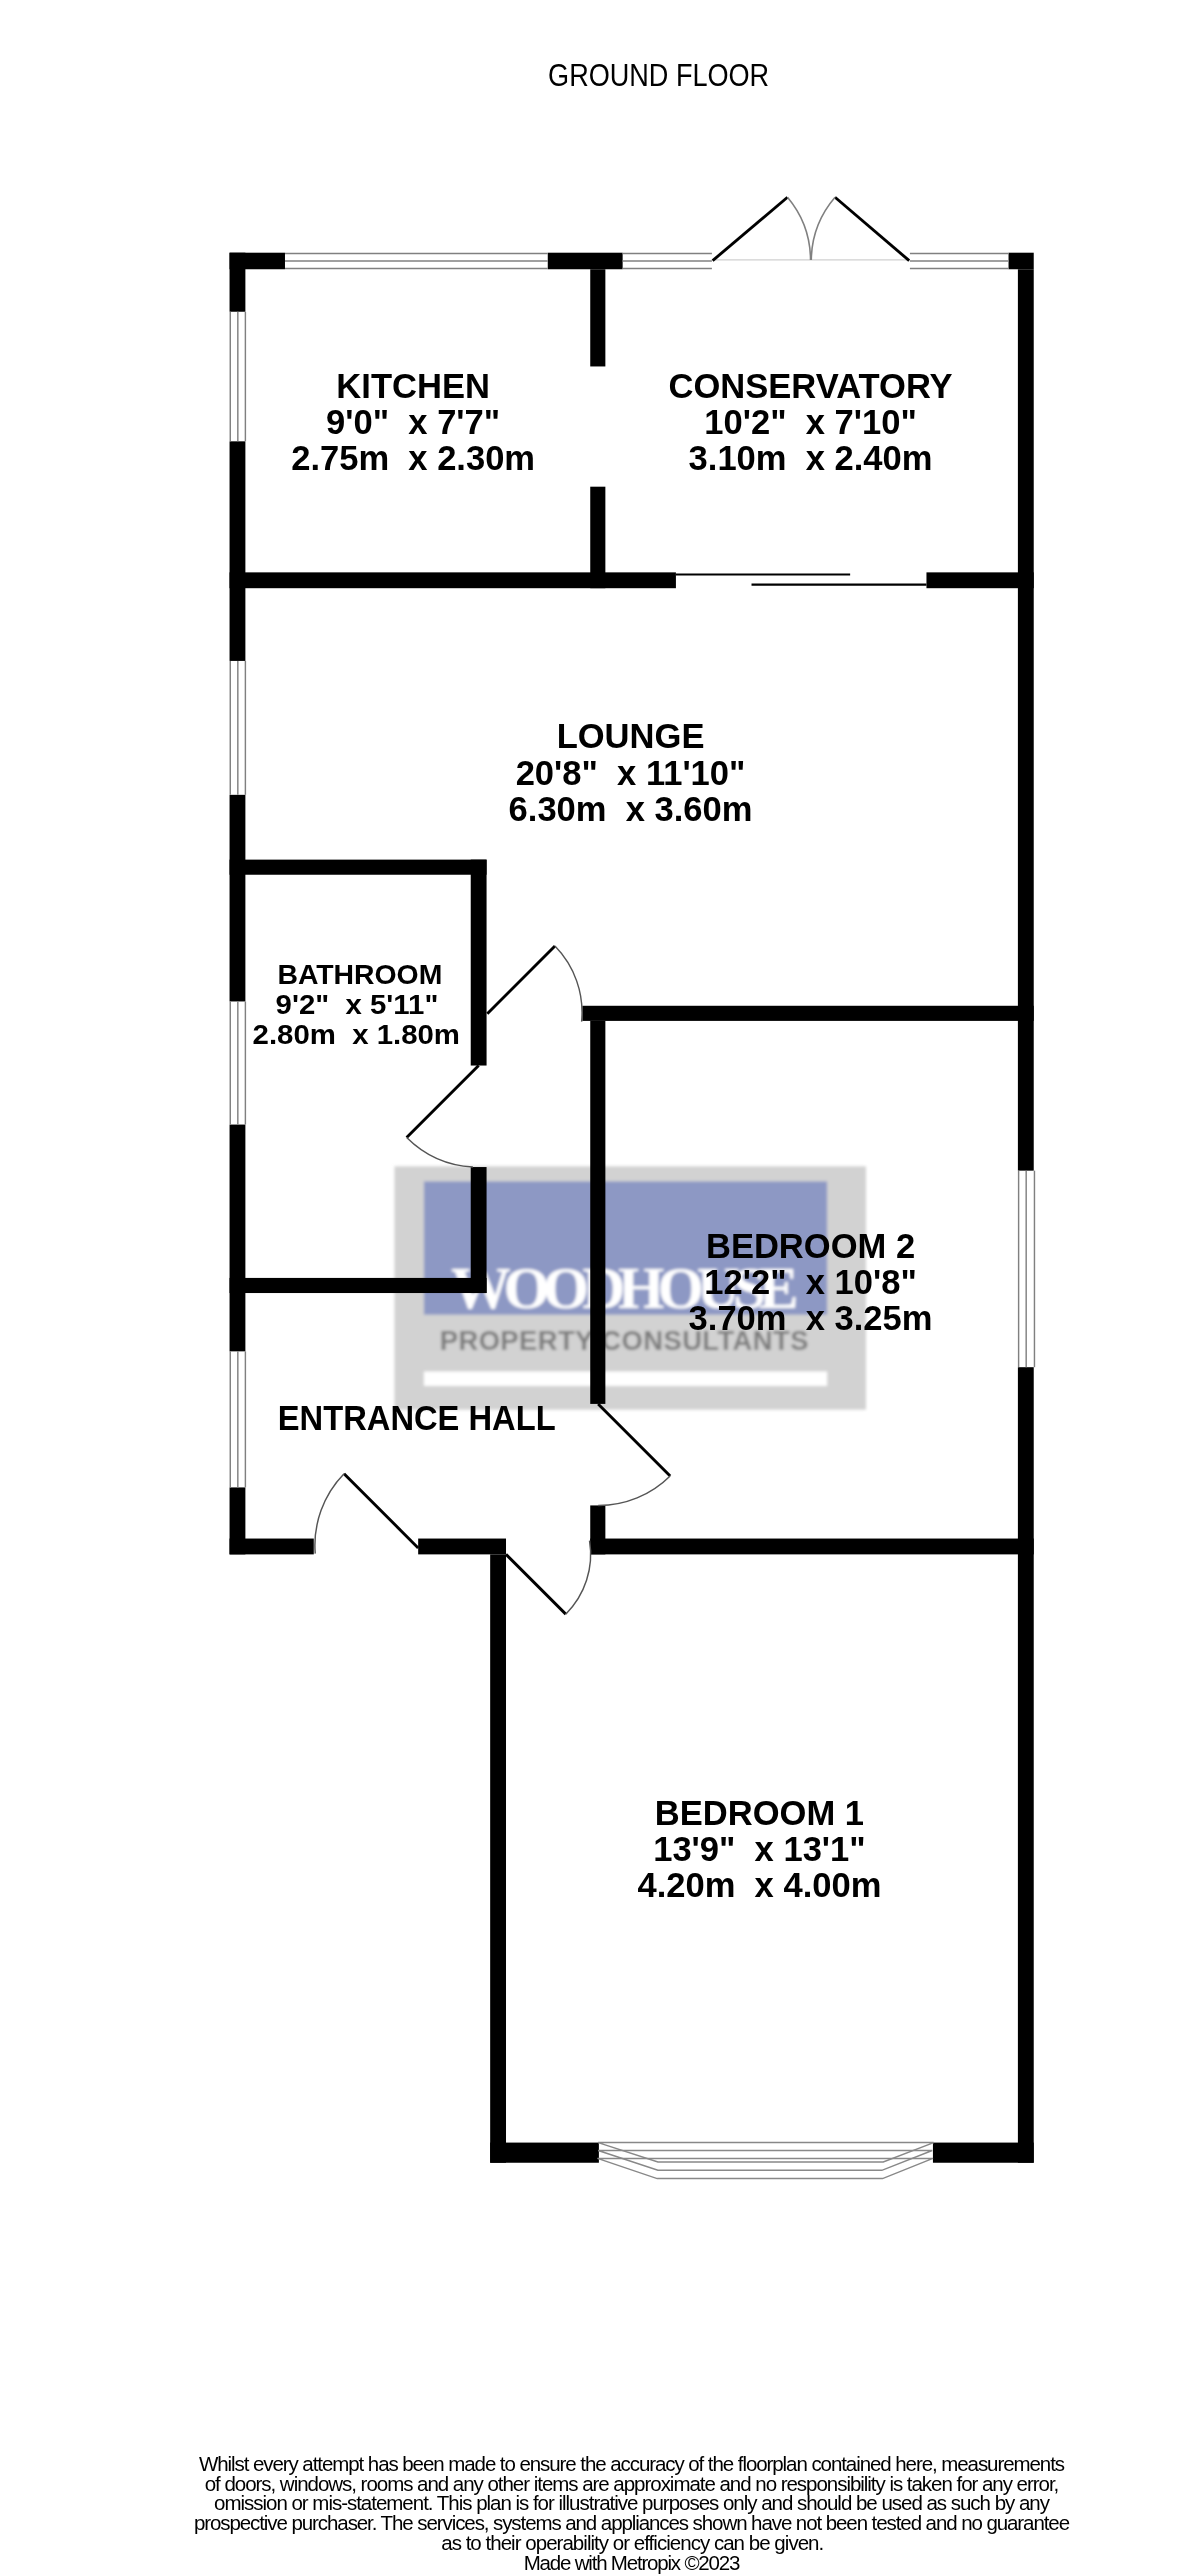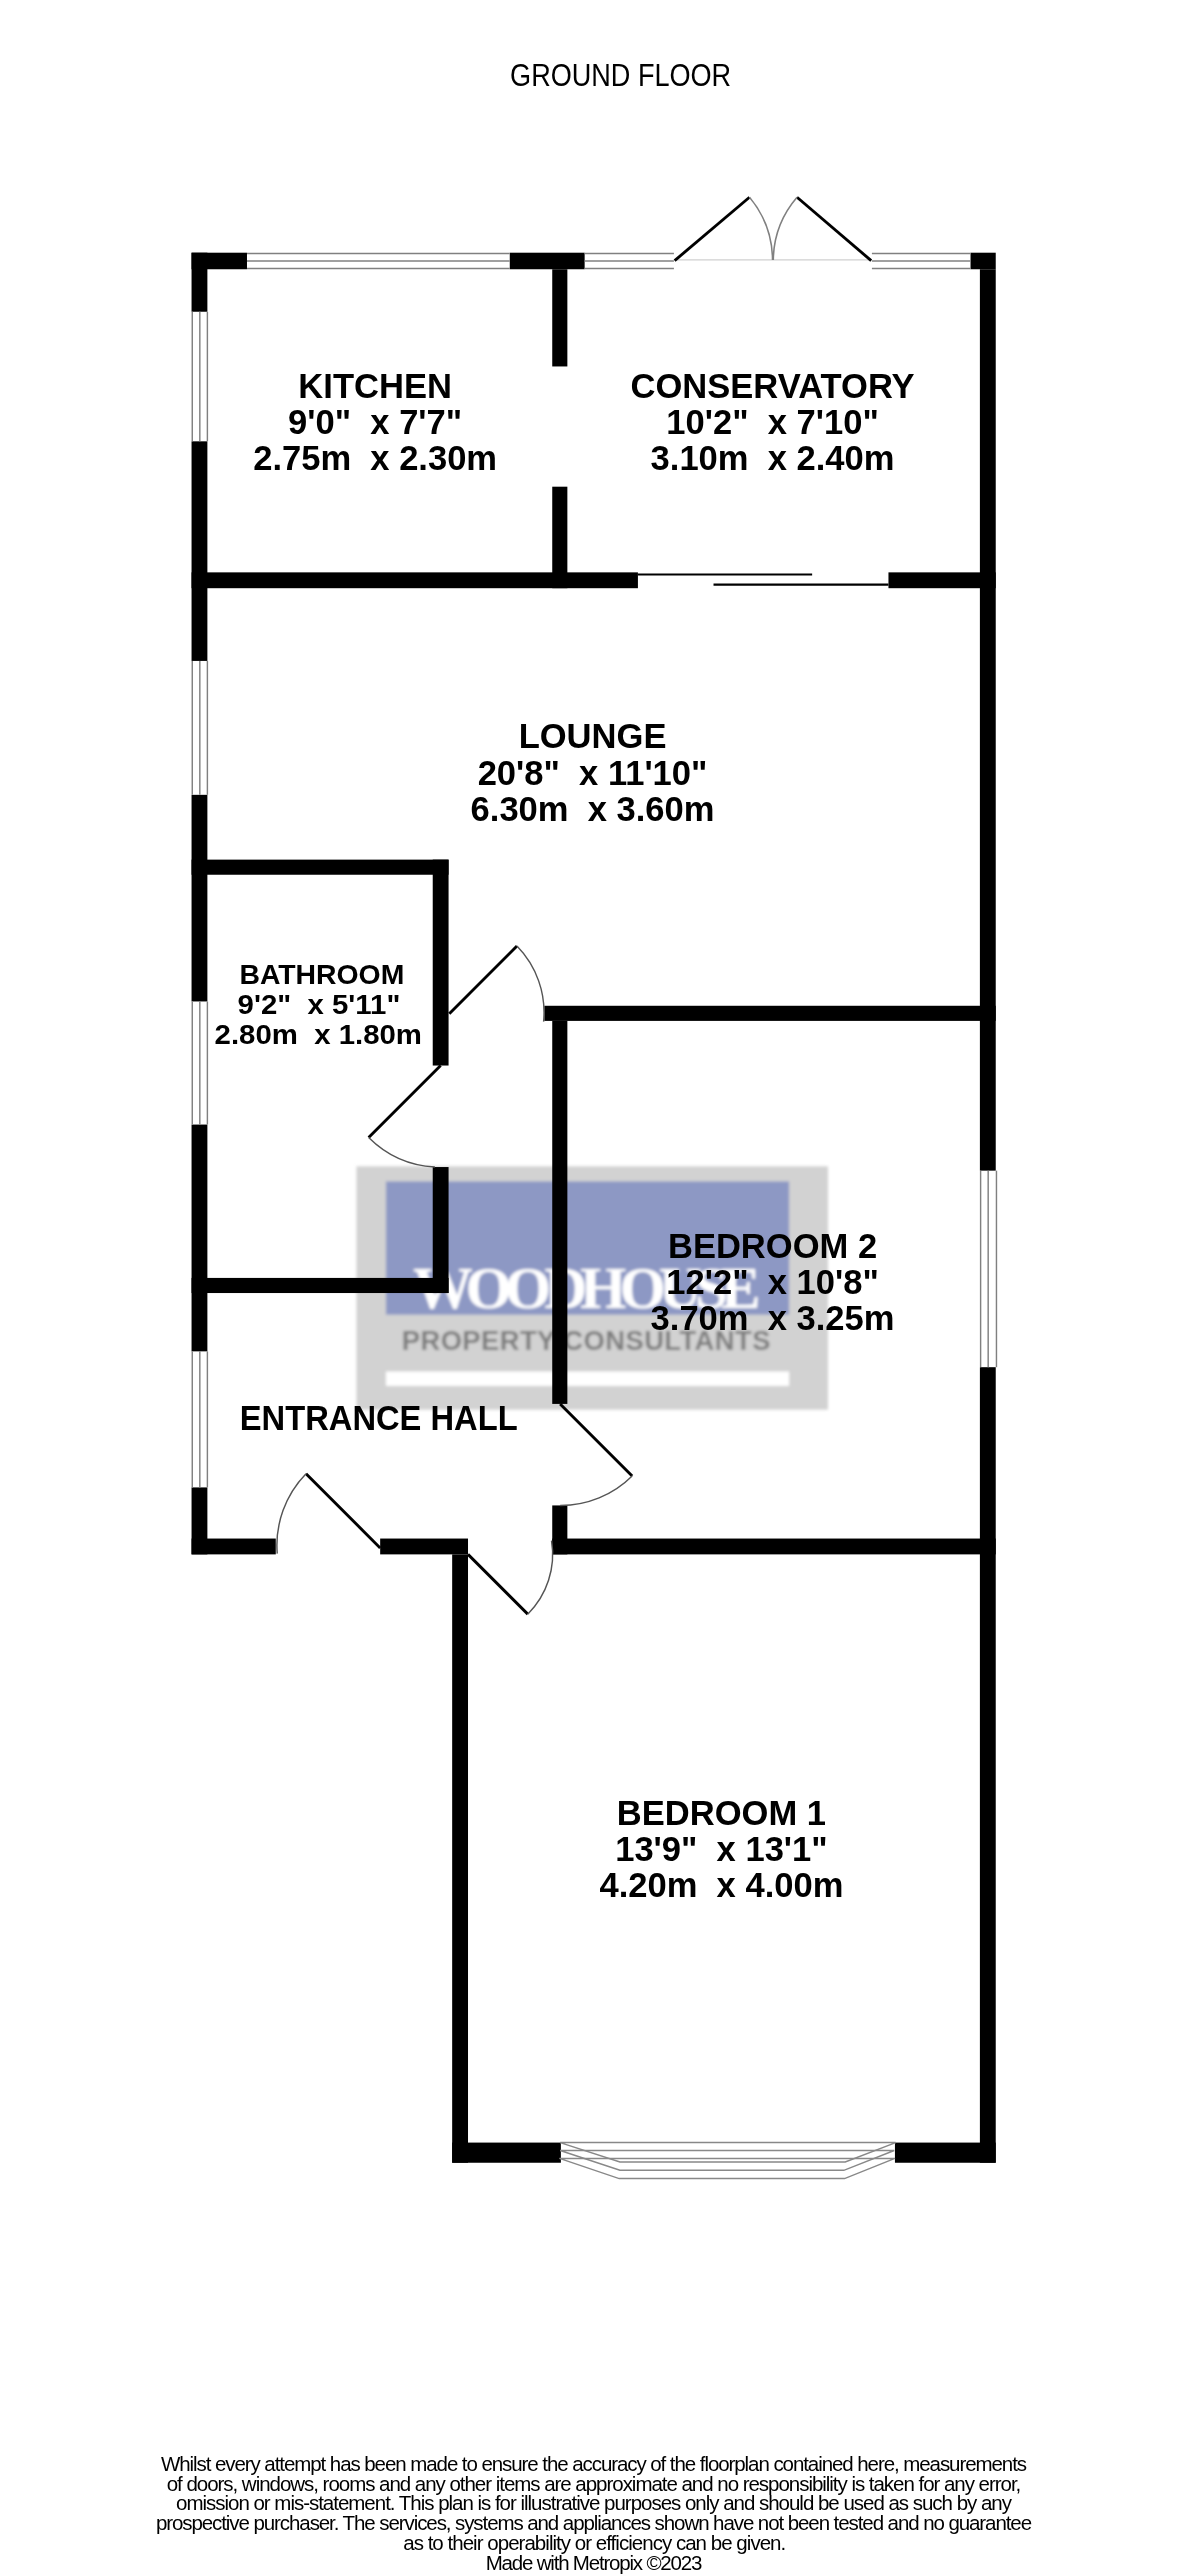--- a/index.html
+++ b/index.html
@@ -1,16 +1,16 @@
 <!DOCTYPE html>
 <html style="font-size:11.5px"><head>
 <meta charset="utf-8">
 <style>
   html,body{margin:0;padding:0;background:#ffffff;}
-  #plan{width:992px;height:2576px;position:relative;}
+  #plan{width:992px;height:2576px;position:relative;padding-left:38px;}
   svg{display:block;}
   text{font-family:"Liberation Sans", sans-serif;}
 </style>
 </head>
 <body>
 <div id="plan">
 <svg width="1188" height="2576" viewBox="0 0 1650 3578" xmlns="http://www.w3.org/2000/svg">
 <defs>
   <filter id="wmblur" x="-5%" y="-5%" width="110%" height="110%">
           <feGaussianBlur stdDeviation="2.5"></feGaussianBlur>

